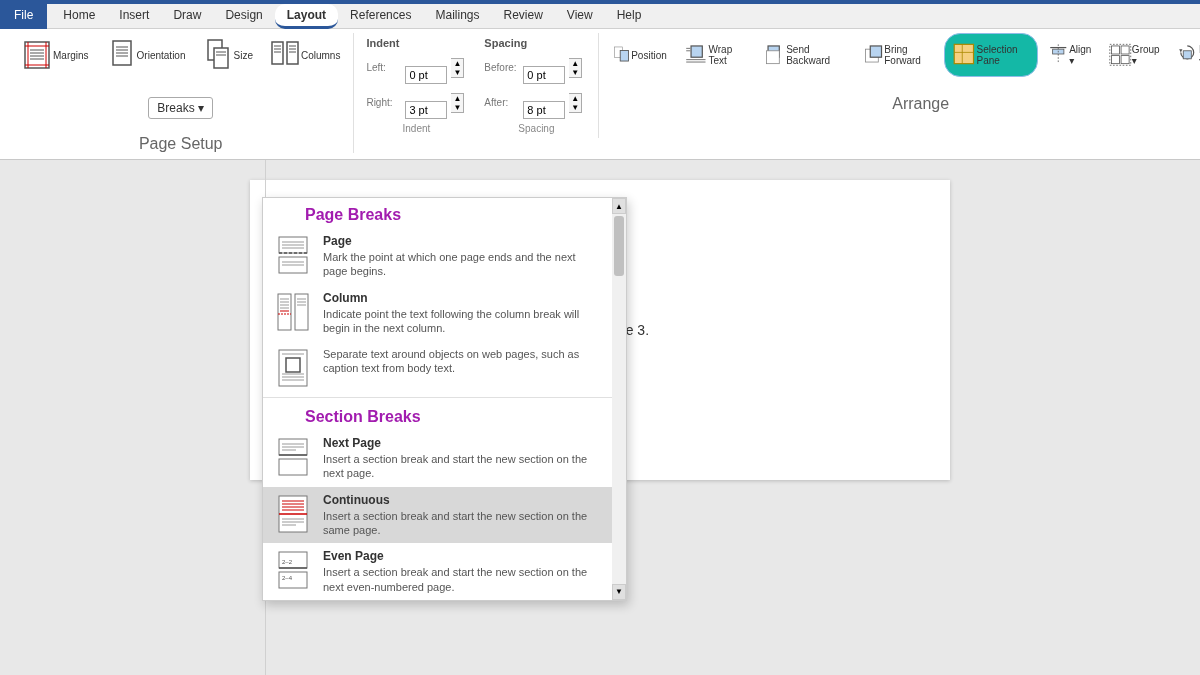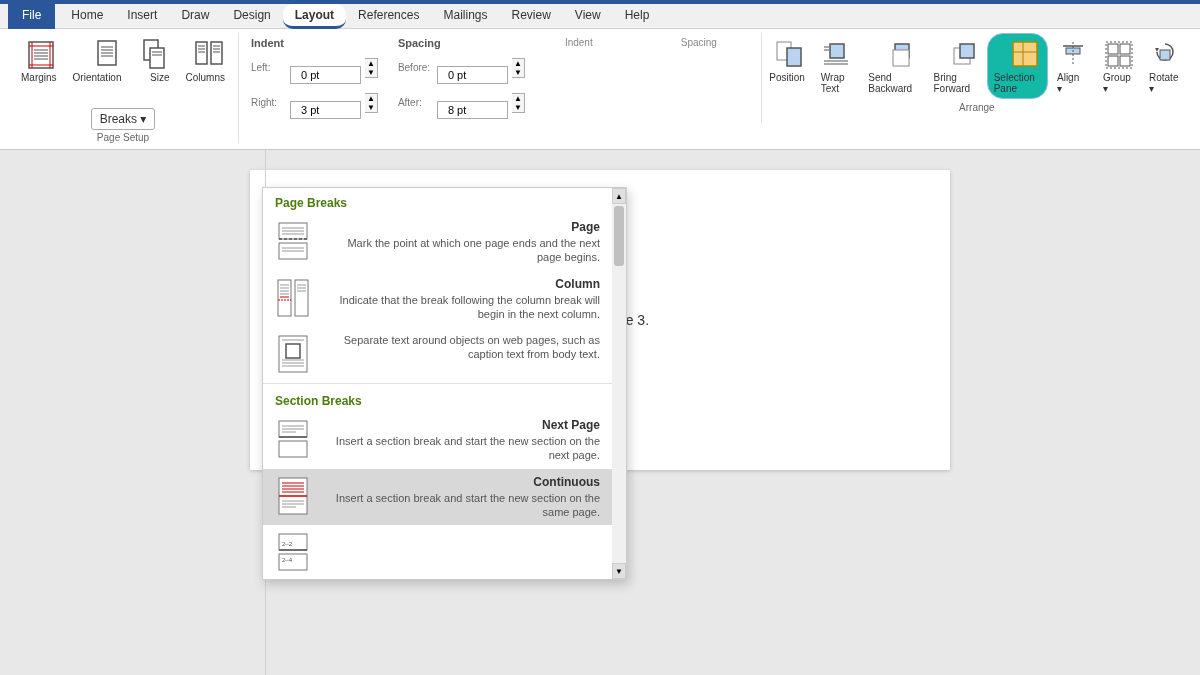--- a/index.html
+++ b/index.html
@@ -22,36 +22,36 @@
       flex-direction: column;
       align-items: center;
       padding: 0 6px;
       border-right: 1px solid #e0e0e0;
       min-height: 80px;
       justify-content: space-between;
     }
     .ribbon-group:last-child { border-right: none; }
 
     .ribbon-group-label {
-      font-size: 10px;
+      font-size: 16px;
       color: #666;
       text-align: center;
-      margin-top: 2px;
+      margin-top: 16px;
     }
 
     .ribbon-buttons {
       display: flex;
       align-items: flex-start;
       gap: 2px;
     }
 
     .ribbon-btn {
       display: flex;
-      flex-direction: column;
-      align-items: flex-end;
+      flex-direction: row;
+      align-items: center;
       padding: 4px 6px;
       cursor: pointer;
       border-radius: 3px;
       min-width: 44px;
       font-size: 10px;
       color: #333;
       border: 1px solid transparent;
     }
     .ribbon-btn.active-btn { background: #14b8a6; border-color: #90bce8; border-radius: 16px; }
 
@@ -71,25 +71,25 @@
       color: #333;
     }
     .is-row {
       display: flex;
       align-items: center;
       gap: 4px;
       font-size: 11px;
     }
     .is-sublabel { color: #777; font-size: 10px; min-width: 35px; }
     .is-input {
-      width: 71px;
+      width: 42px;
       height: 18px;
       border: 1px solid #aaa;
       font-size: 11px;
-      padding: 1px 10px;
+      padding: 1px 3px;
       margin-top: 15px;
     }
     .spin-btn {
       display: flex;
       flex-direction: column;
       border: 1px solid #aaa;
       border-left: none;
     }
     .spin-btn span {
       font-size: 8px;
@@ -180,34 +180,34 @@
       border-radius: 3px;
       margin: 2px auto;
     }
 
     .dropdown-inner {
       padding-right: 14px;
       overflow: hidden;
     }
 
     .section-header {
-      font-size: 12px;
+      font-size: 16px;
       font-weight: bold;
-      color: #4d7c0f;
+      color: #a21caf;
       padding: 8px 12px 4px 12px;
       background: #ffffff;
+      margin-left: 30px;
     }
 
     .menu-item {
       display: flex;
       align-items: flex-start;
       padding: 6px 12px;
       cursor: pointer;
       gap: 12px;
-      text-align: right;
     }
     .menu-item.highlighted { background: #d8d8d8; }
 
     .menu-item-icon {
       width: 36px;
       height: 42px;
       flex-shrink: 0;
       display: flex;
       align-items: center;
       justify-content: center;
@@ -247,21 +247,21 @@
 
     .ribbon-top {
       background: #2b579a;
       height: 4px;
     }
 
     .ribbon-tabs {
       display: flex;
       background: #f0f0f0;
       border-bottom: 1px solid #d0d0d0;
-      padding-left: 8px;
+      padding-left: 0;
     }
 
     .ribbon-tab {
       padding: 4px 12px;
       font-size: 12px;
       cursor: pointer;
       color: #333;
       border-bottom: 3px solid transparent;
       margin-bottom: -1px;
     }
@@ -355,21 +355,21 @@
     </div>
 
     <div style="margin-top:20px;">
       <button class="breaks-btn">
         <span>Breaks ▾</span>
       </button>
     </div>
     <div class="ribbon-group-label">Page Setup</div>
   </div>
 
-  <div style="display:flex;flex-direction:row;padding:4px 12px;gap:4px;border-right:1px solid #e0e0e0;min-height:80px;justify-content:center;">
+  <div style="display:flex;flex-direction:column;padding:4px 12px;gap:4px;border-right:1px solid #e0e0e0;min-height:80px;justify-content:center;">
     <div style="display:flex;gap:20px;">
       <div style="display:flex;flex-direction:column;gap:2px;">
         <div style="font-size:11px;font-weight:bold;color:#555;">Indent</div>
         <div class="is-row">
           <span class="is-sublabel">Left:</span>
           <input class="is-input" type="text" value="0 pt" style="">
           <div class="spin-btn">
               <span>▲</span>
               <span>▼</span>
             </div>
@@ -543,21 +543,21 @@
               <line x1="4" y1="13" x2="13" y2="13" stroke="#999" stroke-width="1"></line>
               <line x1="4" y1="16" x2="13" y2="16" stroke="#999" stroke-width="1"></line>
               <line x1="4" y1="19" x2="13" y2="19" stroke="#c00" stroke-width="1"></line>
               <line x1="21" y1="7" x2="30" y2="7" stroke="#999" stroke-width="1"></line>
               <line x1="21" y1="10" x2="30" y2="10" stroke="#999" stroke-width="1"></line>
               <line x1="21" y1="13" x2="30" y2="13" stroke="#999" stroke-width="1"></line>
             </svg>
           </div>
           <div class="menu-item-text">
             <span class="menu-item-title">Column</span>
-            <span class="menu-item-desc">Indicate that the break following the column break will begin in the next column.</span>
+            <span class="menu-item-desc">Indicate point the text following the column break will begin in the next column.</span>
           </div>
         </div>
 
         <div class="menu-item">
           <div class="menu-item-icon">
             <svg width="34" height="40" viewBox="0 0 34 40">
               <rect x="3" y="2" width="28" height="36" fill="white" stroke="#777" stroke-width="1"></rect>
               <rect x="10" y="10" width="14" height="14" fill="white" stroke="#555" stroke-width="1.5"></rect>
               <line x1="6" y1="6" x2="28" y2="6" stroke="#999" stroke-width="1"></line>
               <line x1="6" y1="26" x2="28" y2="26" stroke="#999" stroke-width="1"></line>
@@ -614,17 +614,21 @@
         <div class="menu-item">
           <div class="menu-item-icon">
             <svg width="34" height="40" viewBox="0 0 34 40">
               <rect x="3" y="2" width="28" height="16" fill="white" stroke="#777" stroke-width="1"></rect>
               <line x1="3" y1="18" x2="31" y2="18" stroke="#555" stroke-width="1.5"></line>
               <rect x="3" y="22" width="28" height="16" fill="white" stroke="#777" stroke-width="1"></rect>
               <text x="6" y="14" font-size="6" fill="#555">2–2</text>
               <text x="6" y="30" font-size="6" fill="#555">2–4</text>
             </svg>
           </div>
+          <div class="menu-item-text">
+            <span class="menu-item-title">Even Page</span>
+            <span class="menu-item-desc">Insert a section break and start the new section on the next even-numbered page.</span>
+          </div>
         </div>
       </div>
     </div>
   </div>
 </div>
 
 </body></html>

